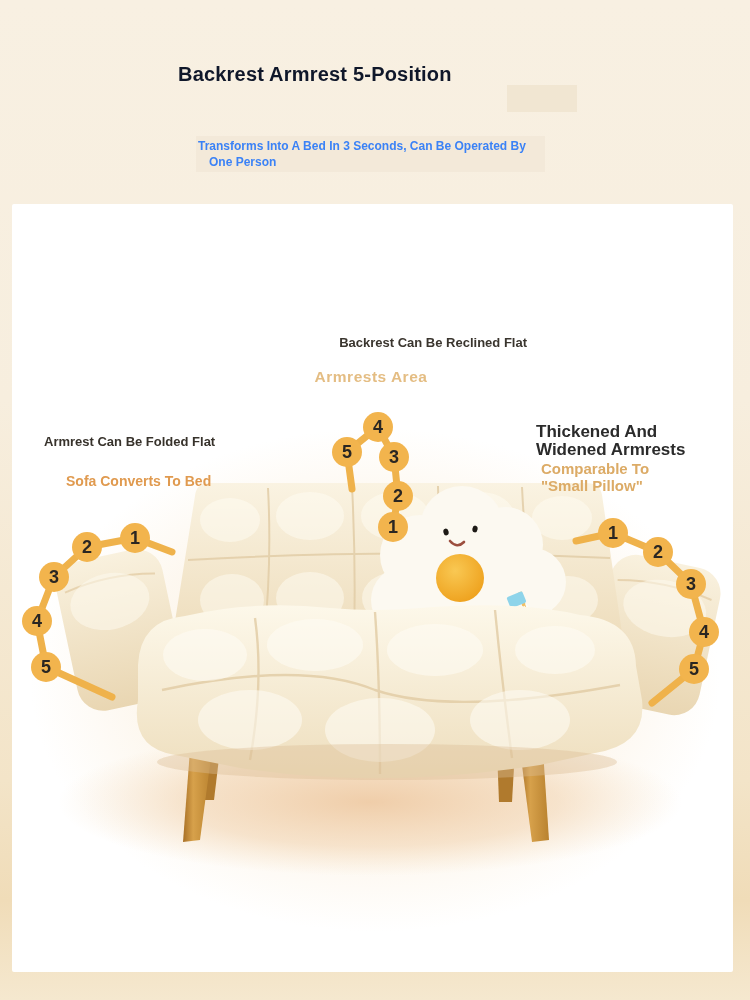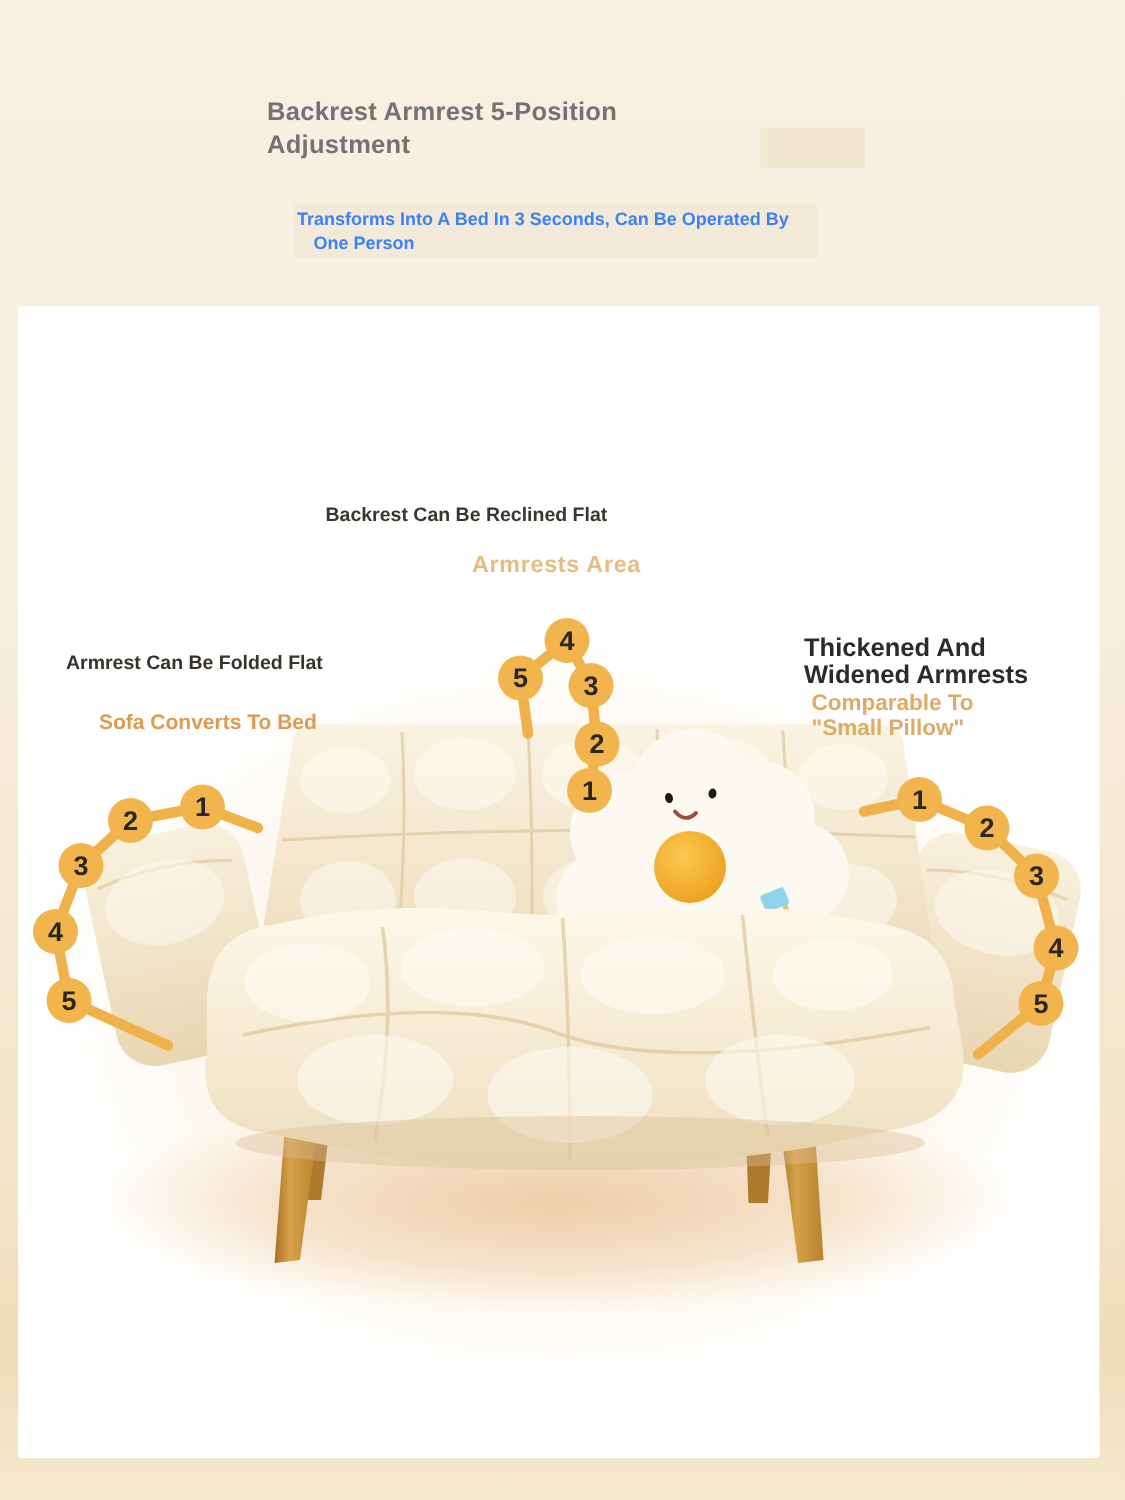--- a/index.html
+++ b/index.html
@@ -4,53 +4,52 @@
 <style>
   html,body{margin:0;padding:0;}
   body{
     width:750px;height:1000px;position:relative;overflow:hidden;
     font-family:"Liberation Sans",sans-serif;
     background:linear-gradient(180deg,#f8f0e2 0%,#f7eede 40%,#f3e4c8 78%,#f0dcb8 90%,#f5e8cf 100%);
   }
   .deco-box{position:absolute;background:#f1e6d2;}
   .header-title{
     position:absolute;left:178px;top:64px;width:430px;
-    font-size:17px;font-weight:bold;color:#737373;line-height:21.5px;letter-spacing:.2px;
+    font-size:20px;font-weight:bold;color:#0f172a;line-height:21.5px;letter-spacing:.2px;
   }
   .header-sub{
     position:absolute;left:198px;top:138px;width:360px;
     font-size:12px;font-weight:bold;color:#3b82f6;line-height:16px;
   }
   .card{
     position:absolute;left:12px;top:204px;width:721px;height:768px;
     background:#ffffff;border-radius:2px;
   }
   .card svg{position:absolute;left:0;top:0;}
   .ann{position:absolute;white-space:nowrap;}
-  .ann-backrest{left:205px;top:131px;width:310px;text-align:left;font-size:13px;font-weight:600;color:#3a352e;}
+  .ann-backrest{left:205px;top:131px;width:310px;text-align:right;font-size:13px;font-weight:600;color:#3a352e;}
   .ann-enlarged{left:259px;top:164px;width:200px;text-align:center;font-size:15.5px;font-weight:bold;color:#e4bd83;letter-spacing:.5px;}
   .ann-armfold{left:32px;top:230px;font-size:13px;font-weight:600;color:#37322b;}
   .ann-sofabed{left:54px;top:269px;font-size:14px;font-weight:700;color:#e09a4f;}
   .ann-thick{left:524px;top:219px;font-size:17px;font-weight:bold;color:#2b2b2b;line-height:18px;}
   .ann-comp{left:529px;top:256px;font-size:15px;font-weight:bold;color:#dcab66;line-height:17px;}
   .marker{
     position:absolute;width:30px;height:30px;border-radius:50%;
     background:#f2b44d;color:#2a2622;font-size:18px;font-weight:bold;
     display:flex;align-items:center;justify-content:center;line-height:1;
   }
 </style>
 </head>
 <body>
 
 <header>
   <div class="deco-box" style="left:507px;top:85px;width:70px;height:27px;"></div>
   <div class="deco-box" style="left:196px;top:136px;width:349px;height:36px;background:#f3e9d9;"></div>
   <h1 class="header-title" style="margin:0;">
     <span style="display:block;">Backrest Armrest 5-Position</span>
-    <span style="display:block;">Adjustment</span>
   </h1>
   <p class="header-sub" style="margin:0;">
     <span style="display:block;">Transforms Into A Bed In 3 Seconds, Can Be Operated By</span>
     <span style="display:block;margin-left:11px;">One Person</span>
   </p>
 </header>
 
 <div class="card">
 
   <svg width="721" height="768" viewBox="0 0 721 768">

